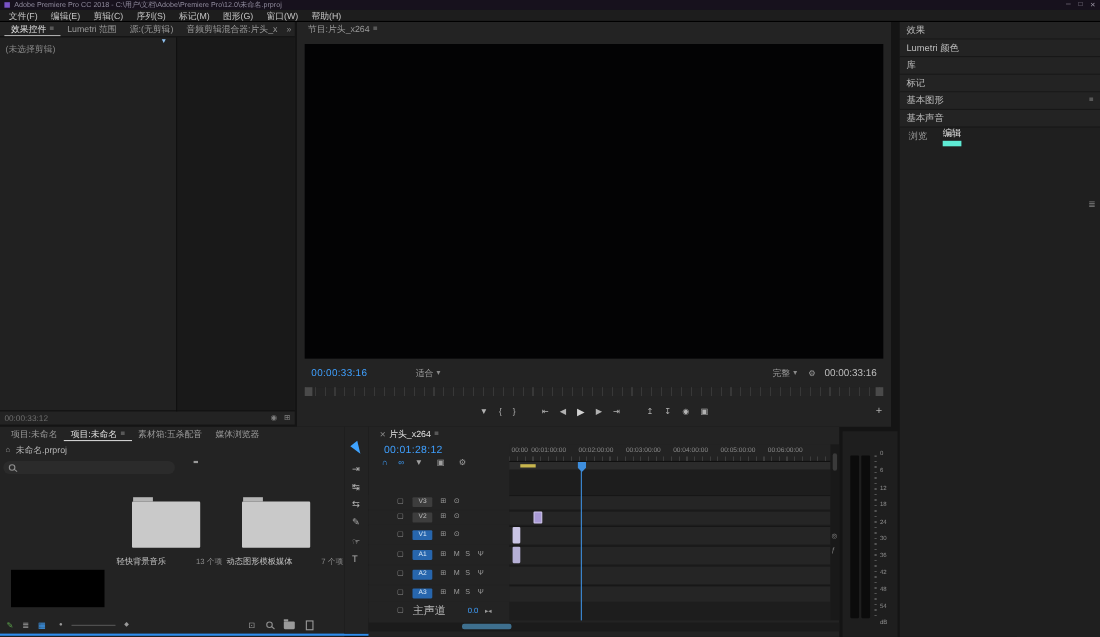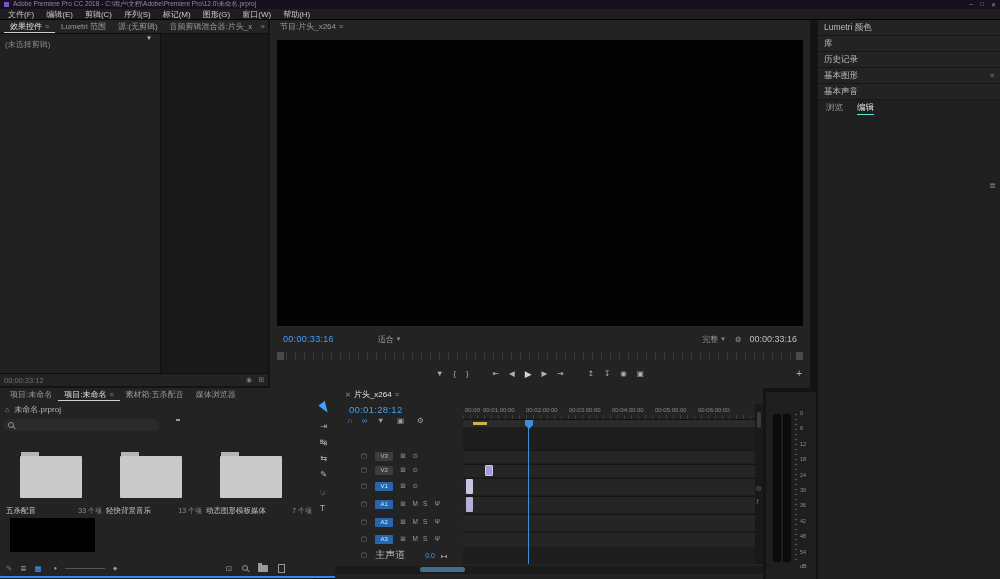--- a/index.html
+++ b/index.html
@@ -41,21 +41,21 @@
   #pm-scrub { left:7px; top:332px; width:526px; height:8px; background:#242424;
     background-image:repeating-linear-gradient(to right,#383838 0 1px,transparent 1px 9px); }
   .scrub-handle { position:absolute; top:0; width:7px; height:8px; background:#4a4a4a; }
   #pm-transport { left:0; top:345px; width:540px; height:18px; display:flex; align-items:center; justify-content:center; gap:10px; }
   .tbtn { font-size:7.5px; color:#b2b2b2; line-height:1; }
   .tbtn.play { font-size:9px; color:#d2d2d2; }
 
   
   .rp-row { position:relative; height:16px; border-bottom:1px solid #171717; display:flex; align-items:center; padding:0 6px; font-size:8.5px; color:#bcbcbc; background:#232323; }
   #rp-tabs { height:16px; display:flex; align-items:center; gap:14px; padding-left:8px; font-size:8.5px; color:#9a9a9a; }
-  #rp-tabs .active { color:#e3e3e3; border-bottom:1px solid #5eead4; }
+  #rp-tabs .active { color:#e3e3e3; border-bottom:5px solid #5eead4; }
 
   
   #pr-breadcrumb { left:0; top:14px; width:313px; height:15px; display:flex; align-items:center; gap:5px; padding-left:5px; }
   #pr-search-row { left:0; top:30px; width:313px; height:15px; }
   #pr-searchbox { position:absolute; left:3px; top:1px; width:156px; height:12px; background:#2b2b2b; border-radius:6px; display:flex; align-items:center; gap:4px; padding-left:5px; }
   #pr-searchbox input { background:transparent; border:none; outline:none; color:#cccccc; font-size:8px; width:130px; }
   .mag { width:6px; height:6px; border:1px solid #8f8f8f; border-radius:50%; position:relative; flex:0 0 auto; }
   .mag::after { content:""; position:absolute; width:4px; height:1px; background:#8f8f8f; right:-3px; bottom:-1px; transform:rotate(40deg); }
   .folder-sm { width:10px; height:7px; background:#9a9a9a; border-radius:1px; position:relative; }
   .folder-sm::before { content:""; position:absolute; top:-2px; left:0; width:4px; height:2px; background:#9a9a9a; }
@@ -193,27 +193,30 @@
       <span class="tbtn" style="margin-left:14px">↥</span>
       <span class="tbtn">↧</span>
       <span class="tbtn">◉</span>
       <span class="tbtn">▣</span>
     </div>
     <span class="abs" style="right:8px;top:348px;font-size:10px;color:#b0b0b0">+</span>
   </div>
 
   <div class="panel" id="right-stack" style="left:818px;top:20px;width:182px;height:559px;background:#1f1f1f">
     <div class="rp-row">
+        <span>效果</span>
+      </div>
+    <div class="rp-row">
         <span>Lumetri 颜色</span>
       </div>
     <div class="rp-row">
         <span>库</span>
       </div>
     <div class="rp-row">
-        <span>历史记录</span>
+        <span>标记</span>
       </div>
     <div class="rp-row">
       <span>基本图形</span>
       <span style="margin-left:auto;font-size:7px;color:#8a8a8a">≡</span>
     </div>
     <div class="rp-row">
         <span>基本声音</span>
       </div>
     <div id="rp-tabs">
       <span>浏览</span>
@@ -237,25 +240,20 @@
       <span style="font-size:8px;color:#b5b5b5">未命名.prproj</span>
     </div>
     <div class="abs" id="pr-search-row">
       <div id="pr-searchbox">
         <span class="mag"></span>
         <input style="">
       </div>
       <span class="abs" style="left:176px;top:3px"><span class="folder-sm"></span></span>
     </div>
 
-    <div class="bin-tile" style="left:4px">
-      <div class="folder-lg"></div>
-      <span class="bin-name">五杀配音</span>
-      <span class="bin-count">33 个项</span>
-    </div>
     <div class="bin-tile" style="left:104px">
       <div class="folder-lg"></div>
       <span class="bin-name">轻快背景音乐</span>
       <span class="bin-count">13 个项</span>
     </div>
     <div class="bin-tile" style="left:204px;width:108px">
       <div class="folder-lg"></div>
       <span class="bin-name">动态图形模板媒体</span>
       <span class="bin-count">7 个项</span>
     </div>

